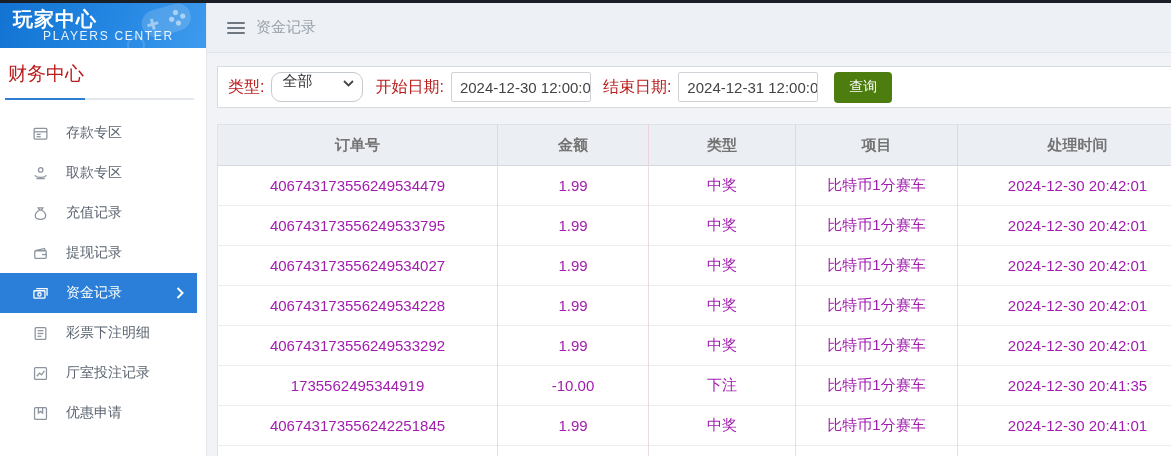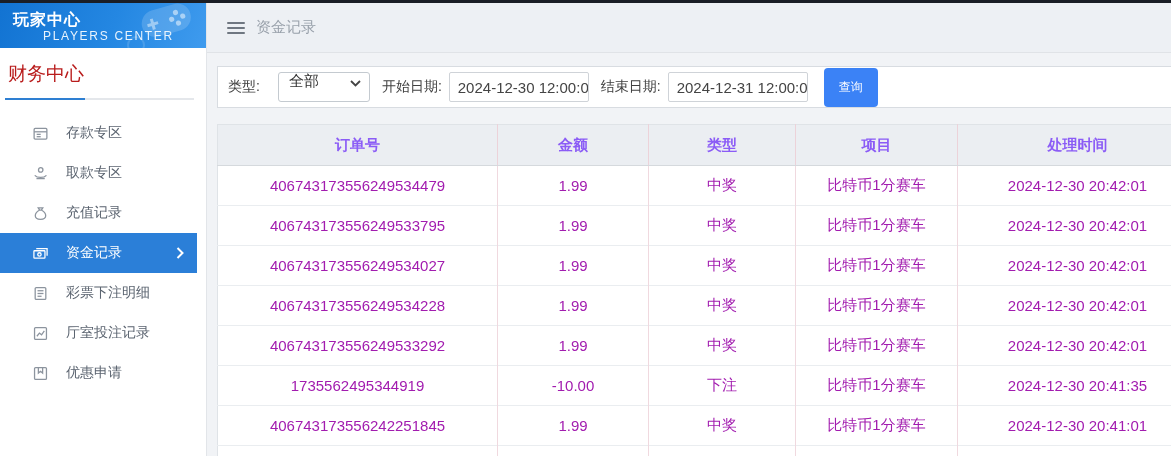--- a/index.html
+++ b/index.html
@@ -11,21 +11,21 @@
   .top-strip { height:3px; background:#1a1e26; }
   .layout { display:flex; height:453px; }
 
   
   .sidebar { width:207px; flex-shrink:0; background:#fff; border-right:1px solid #e2e5e9; }
   .brand {
     height:45px; position:relative; overflow:hidden;
     background:linear-gradient(110deg,#1273d2 0%,#2487e2 55%,#3f9bee 100%);
     padding:5px 0 0 13px;
   }
-  .brand-title { color:#fff; font-size:16px; font-weight:bold; letter-spacing:1px; line-height:23px; }
+  .brand-title { color:#fff; font-size:20px; font-weight:bold; letter-spacing:1px; line-height:23px; }
   .brand-sub { color:#e8f3fd; font-size:12px; letter-spacing:1.7px; line-height:10px;margin-left:30px; }
   .gamepad-wm { position:absolute; right:2px; top:-2px; }
   .section-title { color:#b91c1c; font-size:19px; padding:13px 16px 11px 8px; }
   .section-rule { height:2px; margin:0 12px 0 5px; background:#e4e7eb; position:relative; }
   .section-rule::before { content:""; position:absolute; left:0; top:0; height:2px; width:80px; background:#2e7fd2; }
   .menu { list-style:none; margin-top:13px; }
   .menu li {
     height:40px; display:flex; align-items:center; padding-left:32px;
     color:#5b6470; font-size:14px; cursor:pointer; position:relative;
   }
@@ -45,41 +45,41 @@
   .hamburger { width:18px; display:flex; flex-direction:column; gap:3px; margin-right:11px; cursor:pointer; }
   .hamburger span { height:2px; background:#6f7781; border-radius:1px; }
   .topbar-title { font-size:15px; color:#99a1ab; }
   .content { flex:1; padding:13px 0 0 10px; overflow:hidden; }
 
   
   .filter-panel {
     height:42px; background:#fff; border:1px solid #d8dce1; border-right:none;
     display:flex; align-items:center; padding-left:10px; margin-right:-2px;
   }
-  .f-label { font-size:14px; color:#404040; margin-right:7px; white-space:nowrap; }
+  .f-label { font-size:16px; color:#b91c1c; margin-right:7px; white-space:nowrap; }
   .select-box {
-    width:92px; height:30px; border:1px solid #c4cad0; border-radius:3px; background:#fff;
+    width:92px; height:30px; border:1px solid #c4cad0; border-radius:10px; background:#fff;
     display:flex; align-items:center; justify-content:space-between;
-    padding:0 8px 12px 10px; font-size:15px; color:#333; margin-right:12px; cursor:pointer;margin-left:11px;
+    padding:0 8px 12px 10px; font-size:15px; color:#333; margin-right:12px; cursor:pointer;
   }
   .date-input {
     width:140px; height:30px; border:1px solid #cfd3d8; border-radius:2px;
     font-size:15px; color:#444; padding-left:8px; margin-right:12px;
     font-family:inherit; background:#fff;
   }
   .search-btn {
-    height:39px; padding:0 15px; margin-left:4px; background:#3b82f6; color:#fff;
-    border:none; border-radius:4px; font-size:12px; cursor:pointer; font-family:inherit;
+    height:31px; padding:0 15px; margin-left:4px; background:#4d7c0f; color:#fff;
+    border:none; border-radius:4px; font-size:14px; cursor:pointer; font-family:inherit;
   }
 
   
   .table-wrap { margin-top:16px; }
   table { border-collapse:collapse; table-layout:fixed; width:980px; background:#fff; border:1px solid #dfe3e7; }
   th {
-    height:41px; background:#ebeef2; font-size:15px; font-weight:bold; color:#8b5cf6;
+    height:41px; background:#ebeef2; font-size:15px; font-weight:bold; color:#737373;
     border-left:1px solid #ecd2d9; border-bottom:1px solid #d5d9dd; text-align:center;
   }
   td {
     height:40px; font-size:15px; color:#a21caf; text-align:center;
     border-left:1px solid #f0d9df; border-top:1px solid #eaedf0;
   }
   th:first-child, td:first-child { border-left:none; }
 </style>
 </head>
 <body>
@@ -134,20 +134,30 @@
         </li>
         <li>
           <span class="mi">
             <svg viewBox="0 0 16 16" fill="none" stroke="currentColor" stroke-width="1.2">
               <path d="M5.8 2.6 h4.4 l-1.4 2.3 h-1.6 z"></path>
               <path d="M6.9 4.9 C4 6.4 3.1 8.6 3.1 10.2 c0 2.2 2.1 3.3 4.9 3.3 s4.9 -1.1 4.9 -3.3 c0 -1.6 -0.9 -3.8 -3.8 -5.3"></path>
             </svg>
           </span>
           <span>充值记录</span>
         </li>
+        <li>
+          <span class="mi">
+            <svg viewBox="0 0 16 16" fill="none" stroke="currentColor" stroke-width="1.2">
+              <path d="M3.2 5.4 l8.6 -2.2 l0.6 2.2"></path>
+                <rect x="2.6" y="5.4" width="10.8" height="7.2" rx="1"></rect>
+              <line x1="9.5" y1="9" x2="13.4" y2="9"></line>
+            </svg>
+          </span>
+          <span>提现记录</span>
+        </li>
         <li class="active">
           <span class="mi">
             <svg viewBox="0 0 16 16" fill="none" stroke="currentColor" stroke-width="1.2">
               <path d="M4 3.4 h10.2 v6.8"></path>
                 <rect x="1.8" y="5.4" width="10.4" height="7" rx="0.6"></rect>
               <circle cx="7" cy="8.9" r="1.6"></circle>
             </svg>
           </span>
           <span>资金记录</span>
           <span class="chev">

